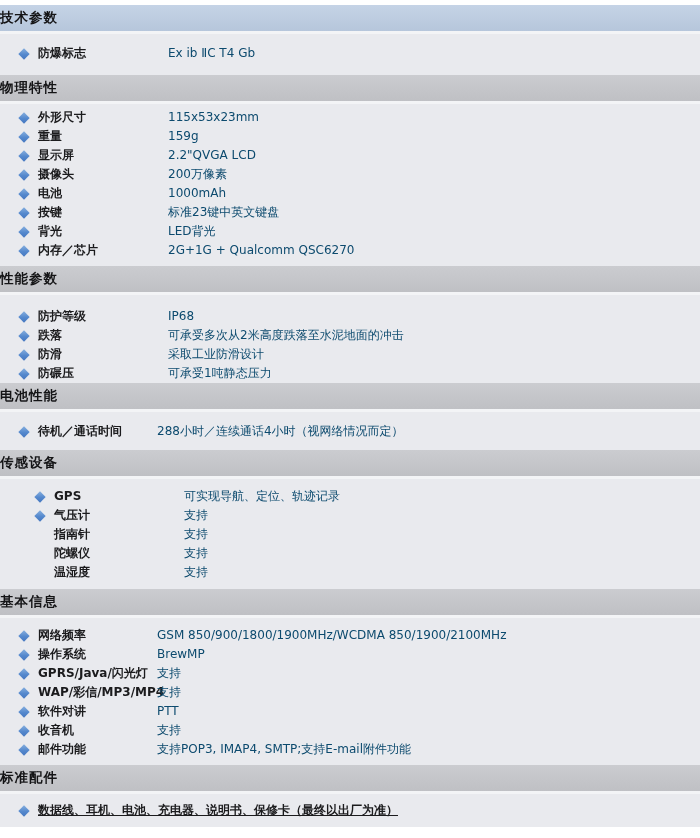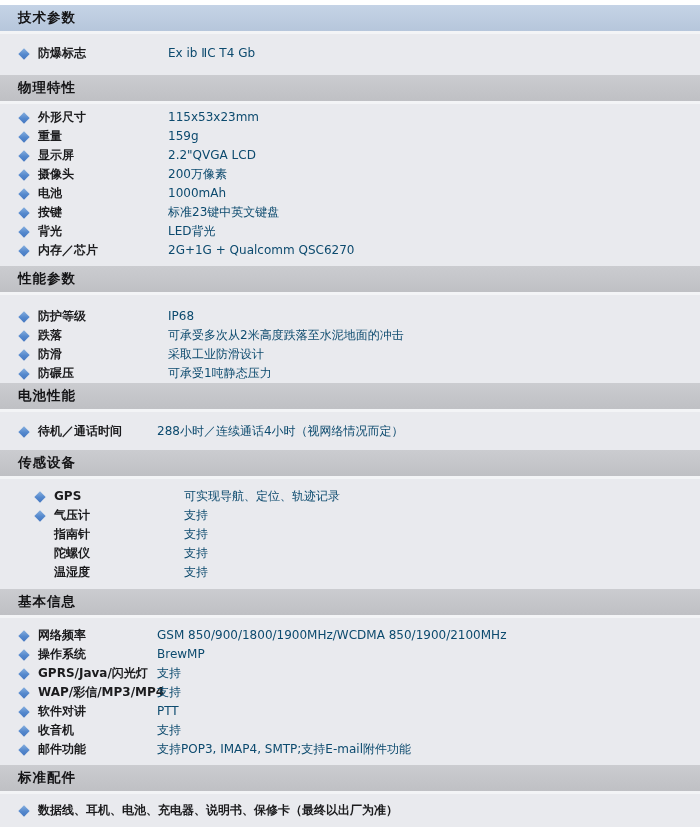--- a/index.html
+++ b/index.html
@@ -17,21 +17,20 @@
     color: #1b1b1d;
   }
   #spec-sheet { width: 700px; }
 
   .spec-section { width: 100%; }
 
   .section-header {
     height: 26px;
     display: flex;
     align-items: center;
-    padding-left: 18px;
     box-sizing: border-box;
     background: linear-gradient(180deg, #cbccd0 0%, #bfc0c4 100%);
   }
   .spec-section:nth-of-type(1) .section-header {
     background: linear-gradient(180deg, #c5d3e6 0%, #b6c6db 100%);
   }
   .section-title {
     font-size: 13.5px;
     font-weight: bold;
     color: #141416;
@@ -43,21 +42,21 @@
     border-top: 3px solid #f3f4f6;
     box-sizing: border-box;
   }
   
   .spec-section:nth-of-type(1) .section-body { padding: 10px 0 12px; }
   .spec-section:nth-of-type(2) .section-body { padding: 4px 0 6px; }
   .spec-section:nth-of-type(3) .section-body { padding: 12px 0 0; }
   .spec-section:nth-of-type(4) .section-body { padding: 10px 0 9px; }
   .spec-section:nth-of-type(5) .section-body { padding: 8px 16px 7px; }
   .spec-section:nth-of-type(6) .section-body { padding: 8px 0 6px; }
-  .spec-section:nth-of-type(7) .section-body { padding: 7px 0 7px; }
+  .spec-section:nth-of-type(7) .section-body { padding: 7px 0 7px; text-decoration: underline; }
 
   .spec-row {
     display: flex;
     align-items: center;
     height: 19px;
     line-height: 19px;
   }
   .bullet-cell {
     width: 38px;
     box-sizing: border-box;

